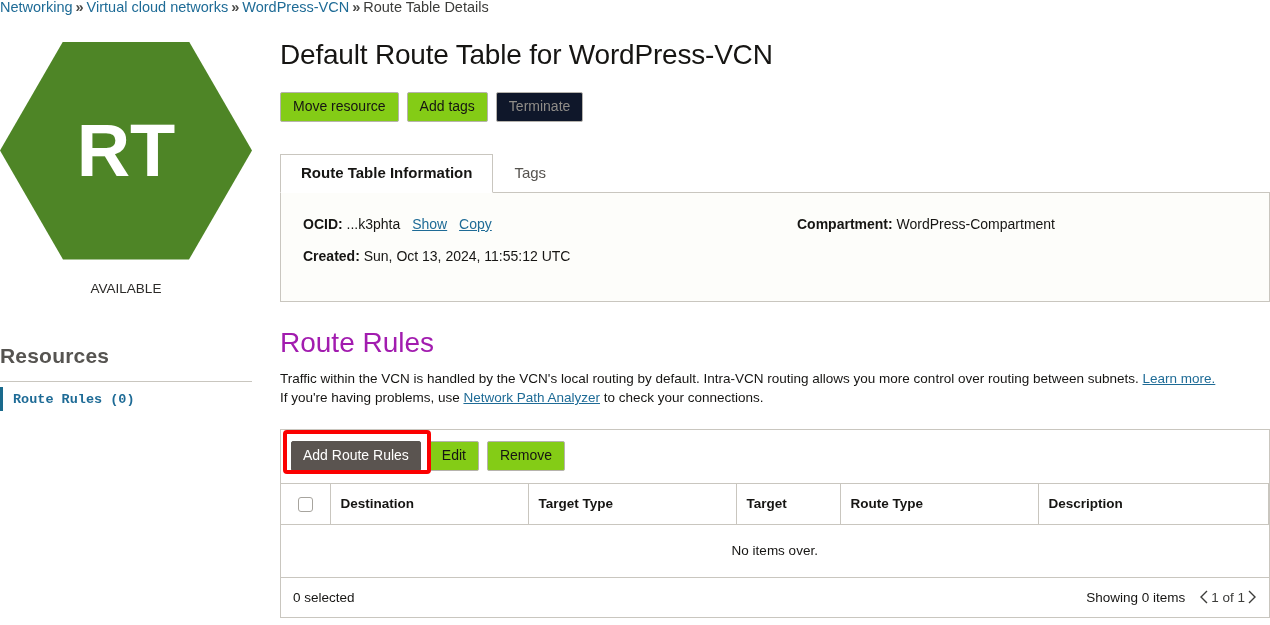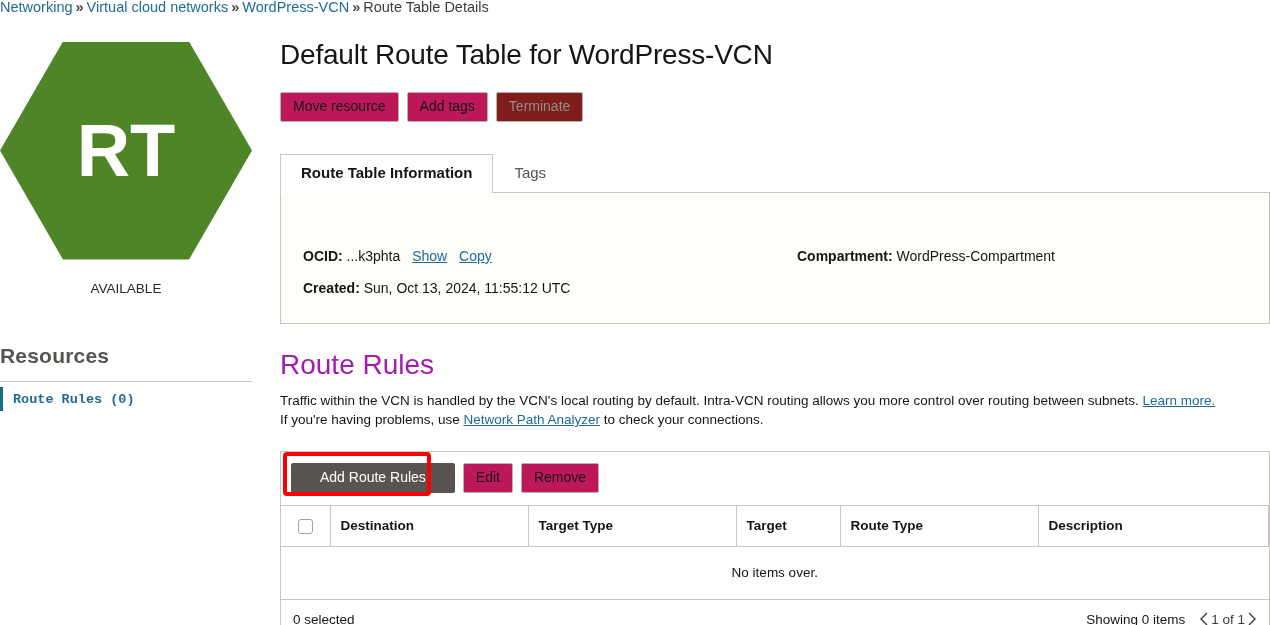--- a/index.html
+++ b/index.html
@@ -71,25 +71,25 @@
     position: absolute; left: 280px; top: 0; width: 990px;
   }
   h1.page-title {
     margin: 38px 0 0 0; font-size: 28px; font-weight: normal;
     color: #161513; line-height: 34px; letter-spacing: -.2px;
   }
   .btn-row { margin-top: 20px; display: flex; gap: 8px; }
   .btn {
     font-family: "Liberation Sans", sans-serif;
     font-size: 14px; color: #161513;
-    background: #be185d; border: 1px solid #b6b3ad;
+    background: #84cc16; border: 1px solid #b6b3ad;
     border-radius: 2px; padding: 5px 12px 6px;
     line-height: 17px; cursor: pointer;
   }
-  .btn.disabled { color: #908d88; background: #7f1d1d; cursor: default; }
+  .btn.disabled { color: #908d88; background: #0f172a; cursor: default; }
 
   
   .tabs {
     margin-top: 32px; display: flex; align-items: flex-end;
     height: 38px; position: relative;
   }
   .tab {
     font-size: 15px; padding: 9px 20px 10px;
     border: 1px solid transparent; border-bottom: none;
     color: #56534f; cursor: pointer; line-height: 18px;
@@ -102,21 +102,21 @@
     border-bottom: 1px solid #ffffff;
     position: relative; z-index: 2; margin-bottom: -1px;
   }
   .info-panel {
     border: 1px solid #c9c6bf;
     background: #fdfdfa;
     padding: 22px 22px 26px;
     position: relative; z-index: 1;
     min-height: 110px;
   }
-  .info-grid { display: flex; margin-top: 32px; }
+  .info-grid { display: flex; }
   .info-col-left { width: 494px; }
   .info-col-right { flex: 1; }
   .info-line { font-size: 14px; line-height: 18px; margin-bottom: 14px; color: #161513; }
   .info-line:last-child { margin-bottom: 0; }
   .info-line b { font-weight: bold; }
   .inline-link {
     color: #1e6b96; text-decoration: underline; cursor: pointer;
     margin-left: 8px;
   }
 
@@ -137,21 +137,21 @@
     background: #ffffff;
   }
   .table-toolbar {
     padding: 11px 10px 12px; display: flex; gap: 8px; align-items: center;
     position: relative;
   }
   .btn-primary {
     font-family: "Liberation Sans", sans-serif;
     font-size: 14px; color: #ffffff; background: #5a5450;
     border: 1px solid #5a5450; border-radius: 2px;
-    padding: 5px 28px 6px; line-height: 17px; cursor: pointer;
+    padding: 5px 11px 6px; line-height: 17px; cursor: pointer;
   }
   .annot-box {
     position: absolute; left: 2px; top: 0px;
     width: 148px; height: 44px;
     border: 4px solid #fb0000; border-radius: 4px;
     pointer-events: none;
   }
   table.rules {
     width: 100%; border-collapse: collapse; table-layout: fixed;
   }

